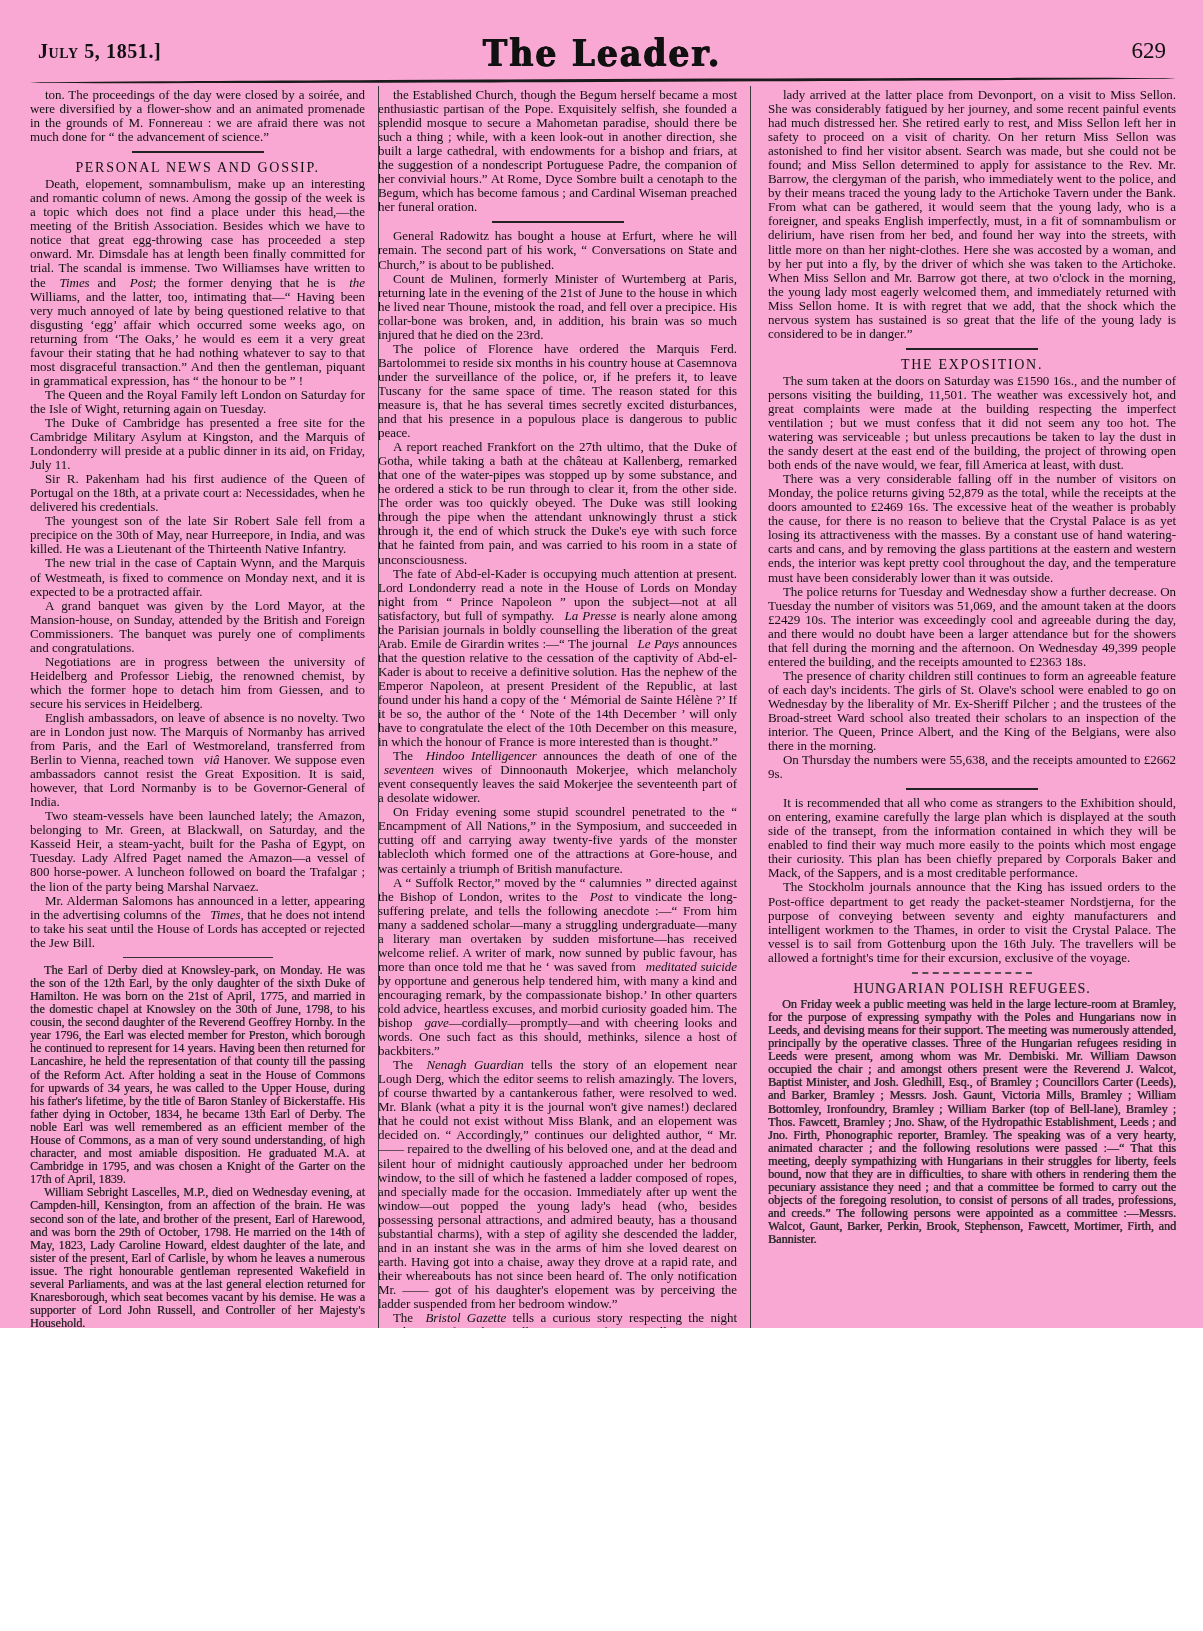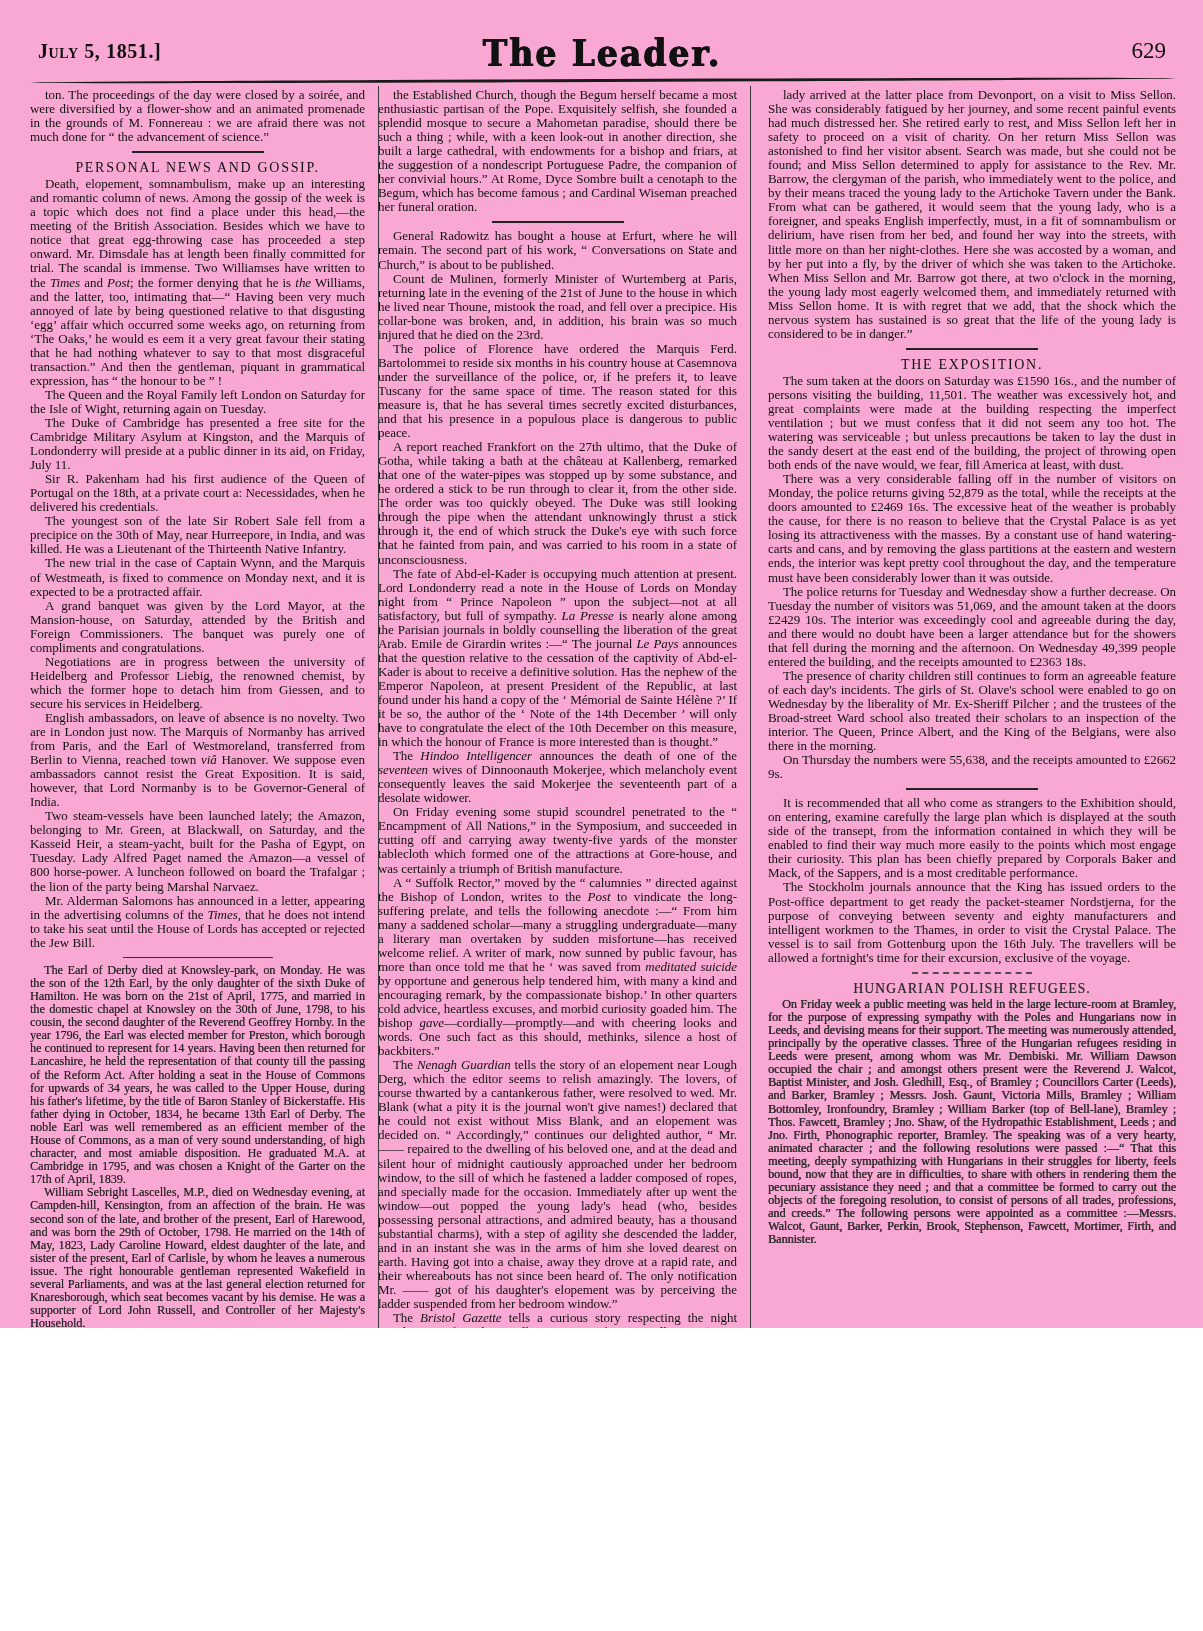--- a/index.html
+++ b/index.html
@@ -139,21 +139,21 @@
   hr.divider.thin {
     border-top: 1px solid #333;
     width: 150px;
   }
   hr.divider.dotty {
     border-top: 2px dashed #3a3a3a;
     width: 120px;
     opacity: 0.85;
   }
 
-  i, em { font-style: italic; }
+  i, em { font-style: italic; margin-left: 6px; }
 </style>
 </head>
 <body>
 
 <div id="page">
 
   <div id="masthead">
     <div class="mast-date">July 5, 1851.]</div>
     <div class="mast-title">The Leader.</div>
     <div class="mast-page">629</div>
@@ -167,21 +167,21 @@
       <p>ton.   The proceedings of the day were closed by a soirée, and were diversified by a flower-show and an animated promenade in the grounds of M. Fonnereau : we are afraid there was not much done for “ the advancement of science.”</p>
       <hr class="divider">
       <div class="sec-head">PERSONAL NEWS AND GOSSIP.</div>
       <div>
           <p>Death, elopement, somnambulism, make up an interesting and romantic column of news.   Among the gossip of the week is a topic which does not find a place under this head,—the meeting of the British Association.   Besides which we have to notice that great egg-throwing case has proceeded a step onward.   Mr. Dimsdale has at length been finally committed for trial.   The scandal is immense.   Two Williamses have written to the <i>Times</i> and <i>Post</i>; the former denying that he is <i>the</i> Williams, and the latter, too, intimating that—“ Having been very much annoyed of late by being questioned relative to that disgusting ‘egg’ affair which occurred some weeks ago, on returning from ‘The Oaks,’ he would es eem it a very great favour their stating that he had nothing whatever to say to that most disgraceful transaction.”   And then the gentleman, piquant in grammatical expression, has “ the honour to be ” !</p>
           <p>The Queen and the Royal Family left London on Saturday for the Isle of Wight, returning again on Tuesday.</p>
           <p>The Duke of Cambridge has presented a free site for the Cambridge Military Asylum at Kingston, and the Marquis of Londonderry will preside at a public dinner in its aid, on Friday, July 11.</p>
           <p>Sir R. Pakenham had his first audience of the Queen of Portugal on the 18th, at a private court a: Necessidades, when he delivered his credentials.</p>
           <p>The youngest son of the late Sir Robert Sale fell from a precipice on the 30th of May, near Hurreepore, in India, and was killed.   He was a Lieutenant of the Thirteenth Native Infantry.</p>
           <p>The new trial in the case of Captain Wynn, and the Marquis of Westmeath, is fixed to commence on Monday next, and it is expected to be a protracted affair.</p>
-          <p>A grand banquet was given by the Lord Mayor, at the Mansion-house, on Saturday, attended by the British and Foreign Commissioners.   The banquet was purely one of compliments and congratulations.</p>
+          <p>A grand banquet was given by the Lord Mayor, at the Mansion-house, on Sunday, attended by the British and Foreign Commissioners.   The banquet was purely one of compliments and congratulations.</p>
           <p>Negotiations are in progress between the university of Heidelberg and Professor Liebig, the renowned chemist, by which the former hope to detach him from Giessen, and to secure his services in Heidelberg.</p>
           <p>English ambassadors, on leave of absence is no novelty.   Two are in London just now.   The Marquis of Normanby has arrived from Paris, and the Earl of Westmoreland, transferred from Berlin to Vienna, reached town <i>viâ</i> Hanover.   We suppose even ambassadors cannot resist the Great Exposition.   It is said, however, that Lord Normanby is to be Governor-General of India.</p>
           <p>Two steam-vessels have been launched lately; the Amazon, belonging to Mr. Green, at Blackwall, on Saturday, and the Kasseid Heir, a steam-yacht, built for the Pasha of Egypt, on Tuesday.   Lady Alfred Paget named the Amazon—a vessel of 800 horse-power.   A luncheon followed on board the Trafalgar ; the lion of the party being Marshal Narvaez.</p>
           <p>Mr. Alderman Salomons has announced in a letter, appearing in the advertising columns of the <i>Times</i>, that he does not intend to take his seat until the House of Lords has accepted or rejected the Jew Bill.</p>
         </div>
       <hr class="divider thin">
       <div class="small fadeA">
           <p>The Earl of Derby died at Knowsley-park, on Monday.   He was the son of the 12th Earl, by the only daughter of the sixth Duke of Hamilton.   He was born on the 21st of April, 1775, and married in the domestic chapel at Knowsley on the 30th of June, 1798, to his cousin, the second daughter of the Reverend Geoffrey Hornby.   In the year 1796, the Earl was elected member for Preston, which borough he continued to represent for 14 years.   Having been then returned for Lancashire, he held the representation of that county till the passing of the Reform Act.   After holding a seat in the House of Commons for upwards of 34 years, he was called to the Upper House, during his father's lifetime, by the title of Baron Stanley of Bickerstaffe.   His father dying in October, 1834, he became 13th Earl of Derby.   The noble Earl was well remembered as an efficient member of the House of Commons, as a man of very sound understanding, of high character, and most amiable disposition.   He graduated M.A. at Cambridge in 1795, and was chosen a Knight of the Garter on the 17th of April, 1839.</p>
           <p>William Sebright Lascelles, M.P., died on Wednesday evening, at Campden-hill, Kensington, from an affection of the brain.   He was second son of the late, and brother of the present, Earl of Harewood, and was born the 29th of October, 1798.   He married on the 14th of May, 1823, Lady Caroline Howard, eldest daughter of the late, and sister of the present, Earl of Carlisle, by whom he leaves a numerous issue.   The right honourable gentleman represented Wakefield in several Parliaments, and was at the last general election returned for Knaresborough, which seat becomes vacant by his demise.   He was a supporter of Lord John Russell, and Controller of her Majesty's Household.</p>
           <p>The eccentric Mr. Dyce Sombre died on Tuesday.   He was well known for his extravagance and reputed licentiousness.   The notorious Begum of Sumroo adopted him, and left him her enormous wealth.   That old lady, writes the <i>Globe</i>, “ was a prodigy of fanciful caprice as well as vindictive intensity.   All India told of her coolly smoking her hookah over the fresh grave where a rival dancing girl had just been buried alive.   Young Dyce —whose surname of Sombre is a Spanish form of the German's patronymic, just as Sumroo is its Indian equivalent — was educated by a clergyman of</p>

